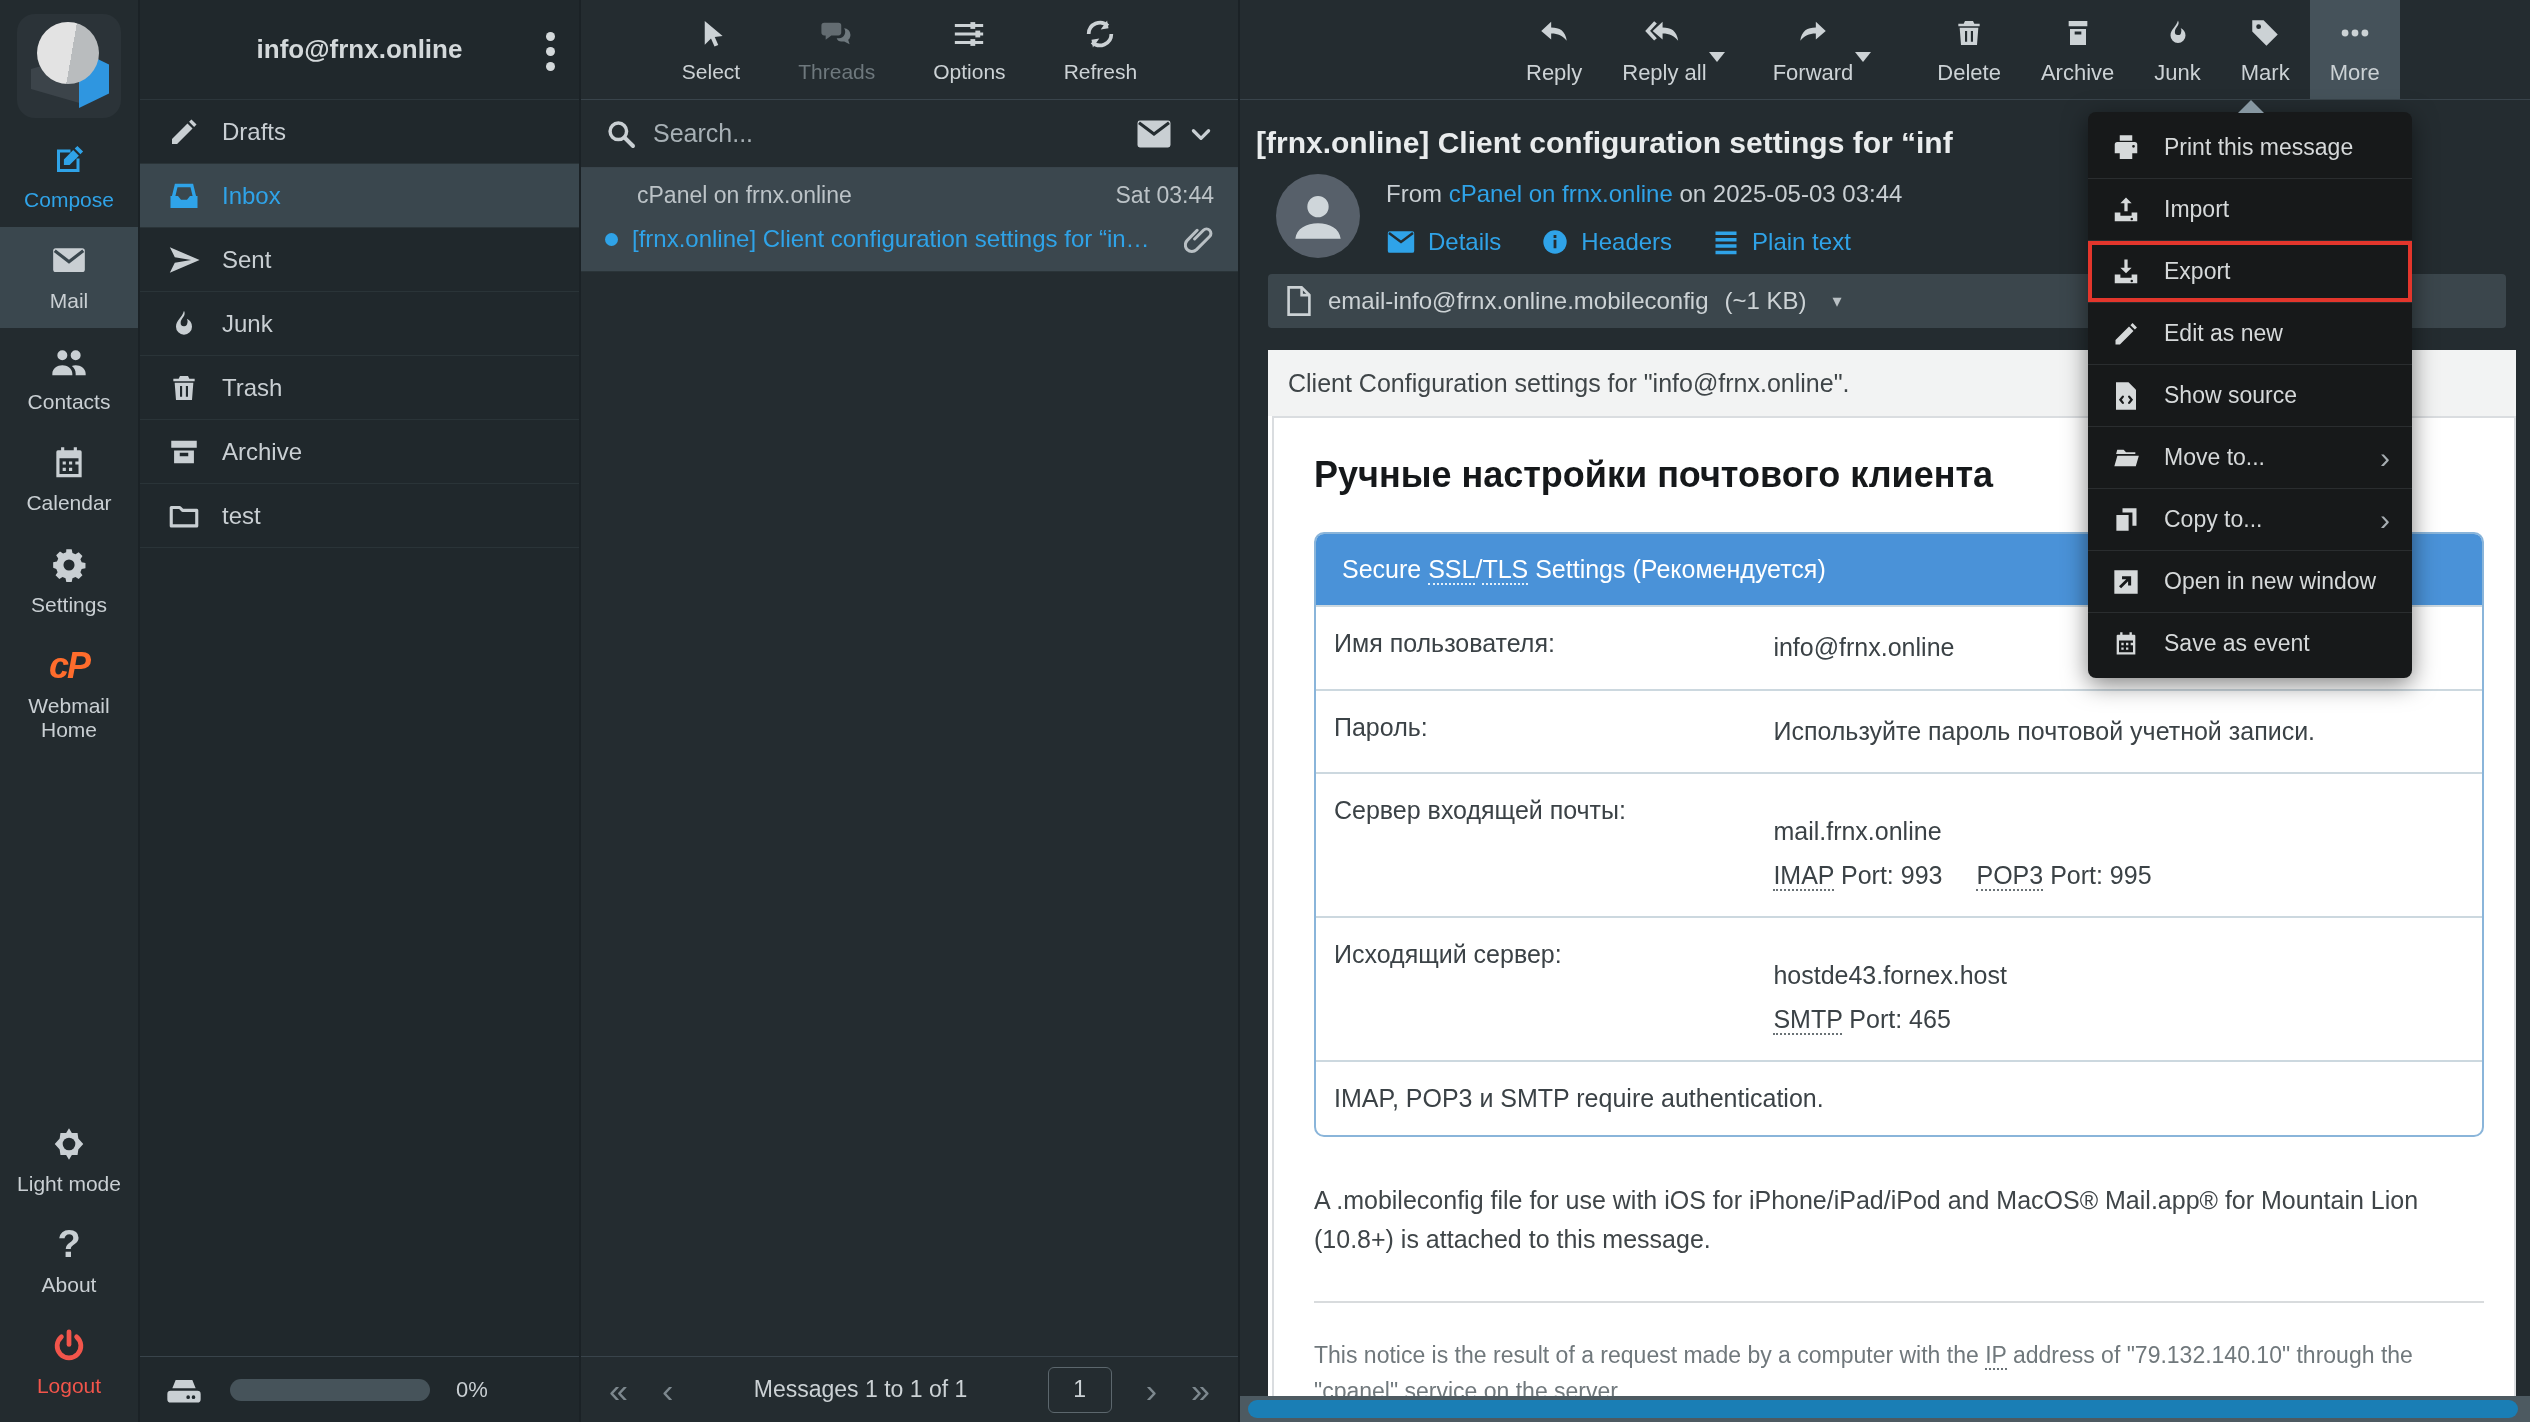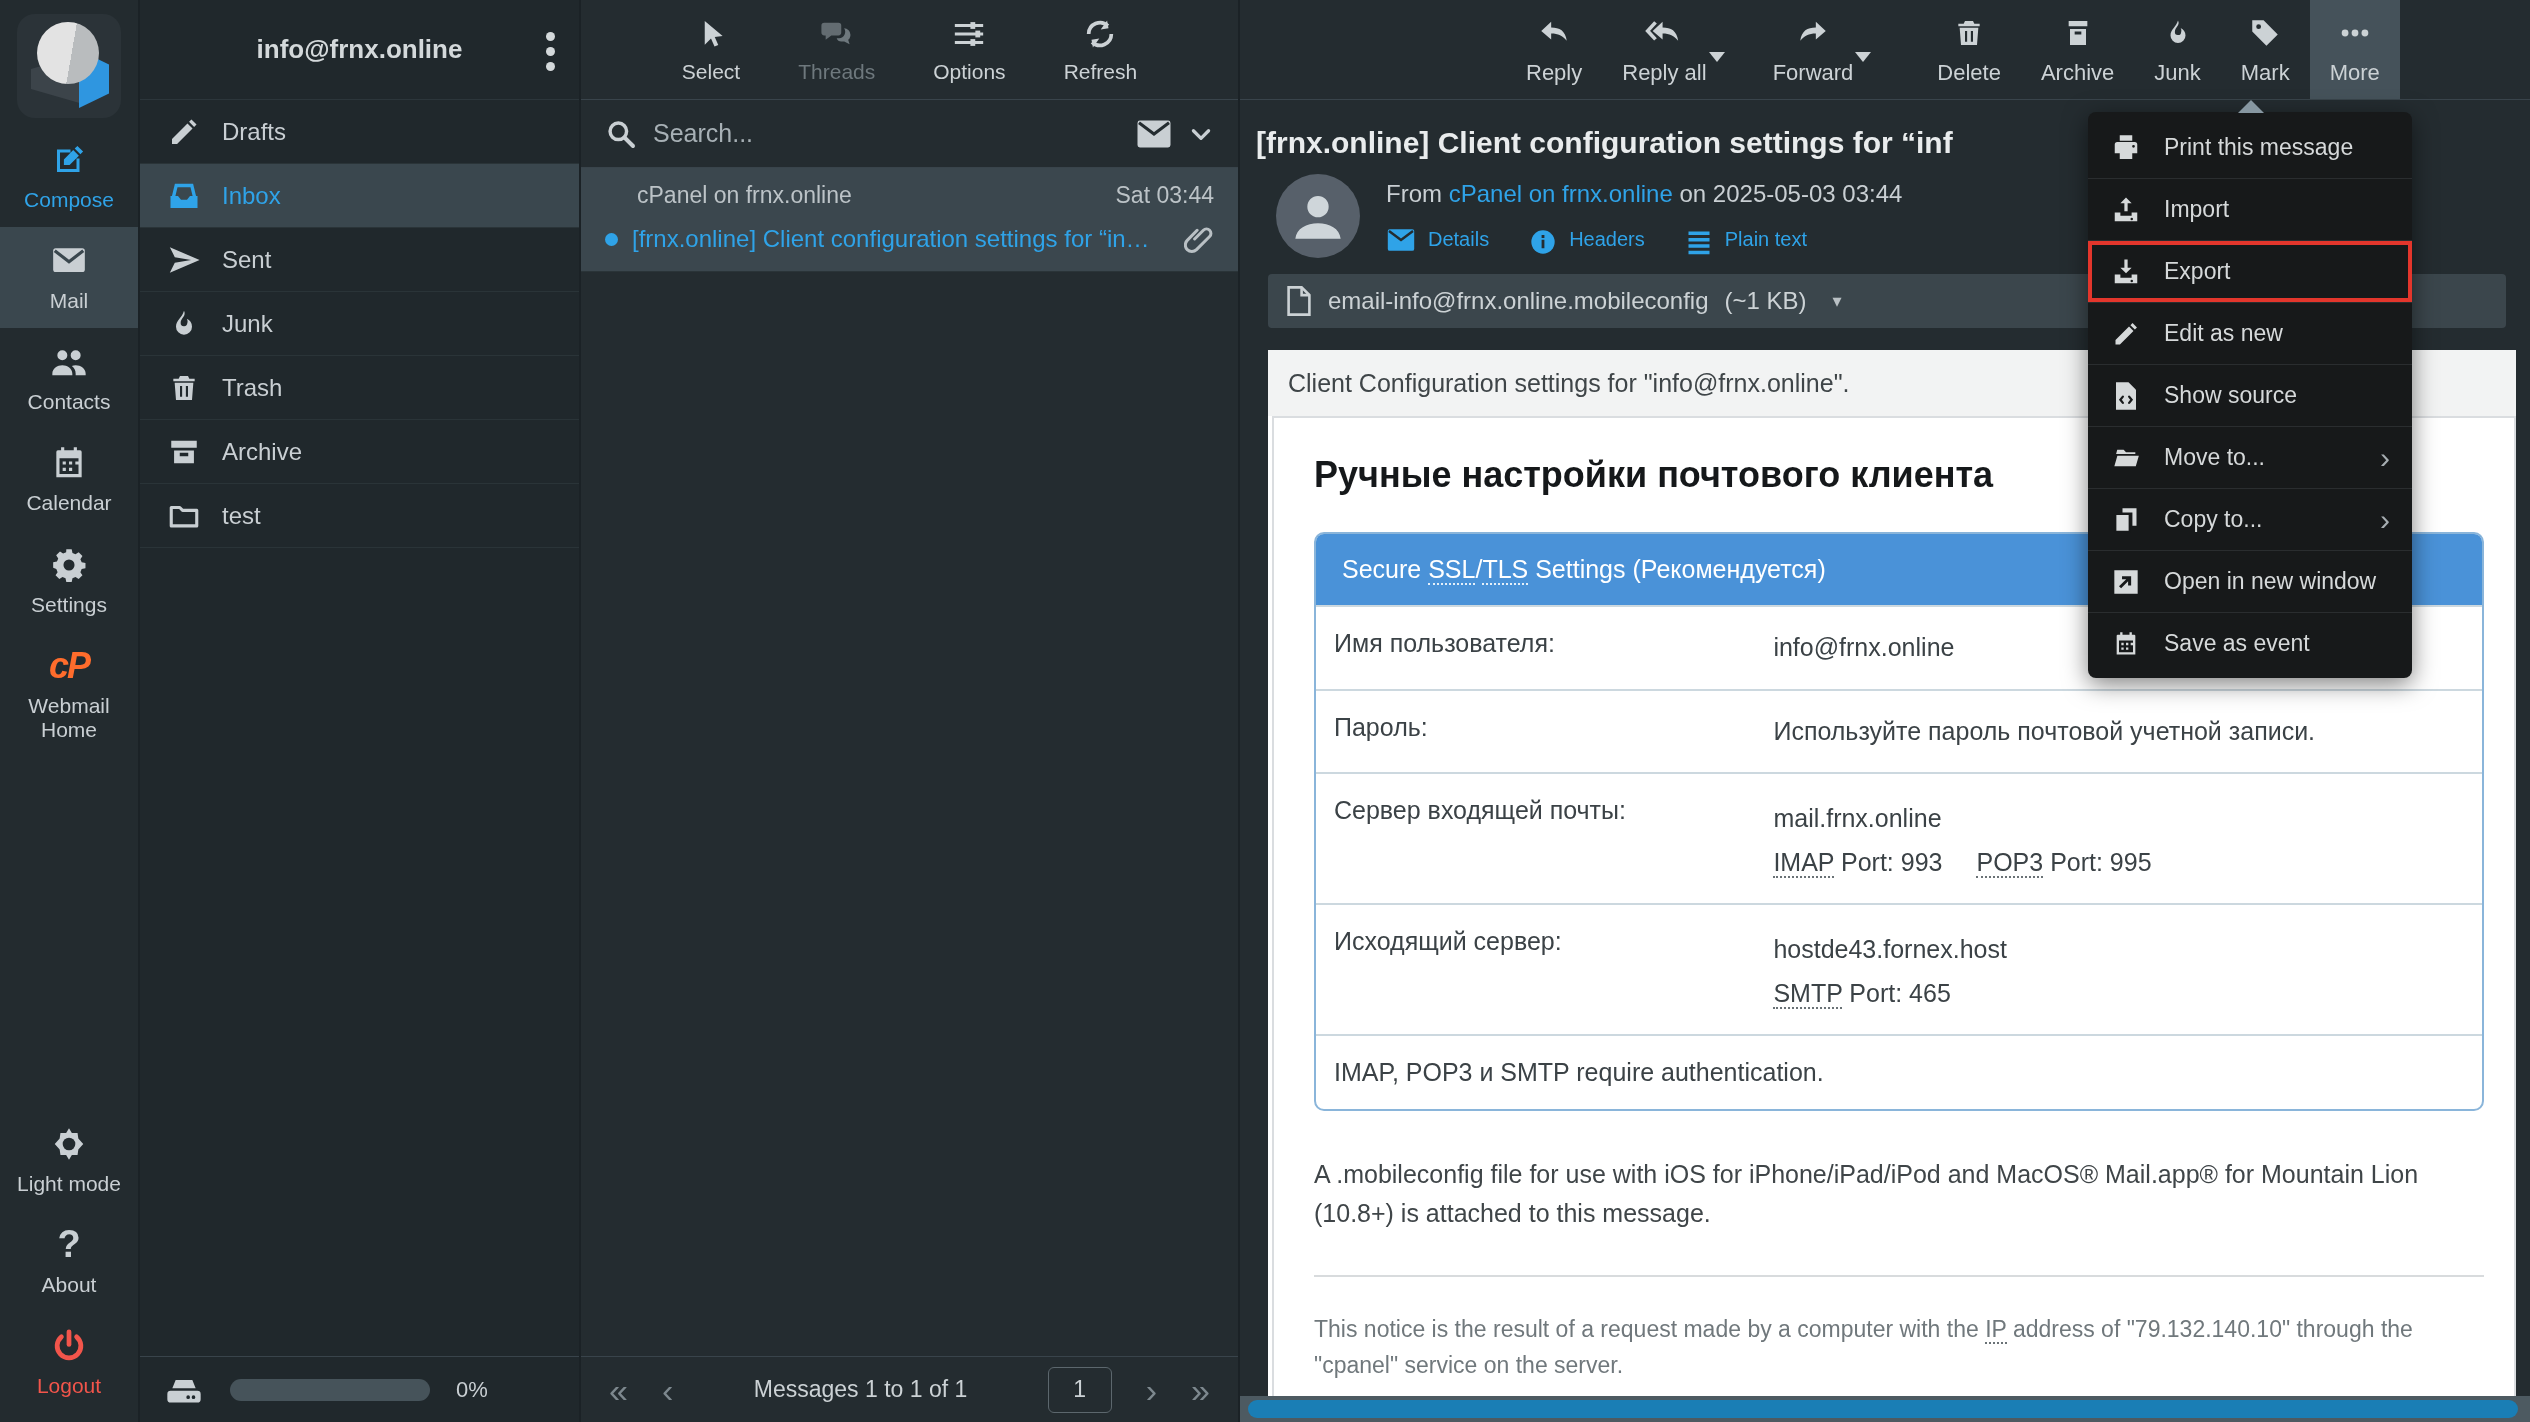--- a/index.html
+++ b/index.html
@@ -69,38 +69,38 @@
   .rbtn.active { background:#45525a; }
   .caret { position:absolute; right:2px; top:52px; width:0; height:0; border-left:8px solid transparent; border-right:8px solid transparent; border-top:10px solid #ccd2d5; }
   .group-gap { width:44px; }
   .reader-subject { margin:26px 0 4px 16px; font-size:30px; font-weight:bold; color:#e9eced; white-space:nowrap; overflow:hidden; }
   .meta-row { display:flex; margin:10px 0 0 36px; gap:26px; }
   .avatar { width:84px; height:84px; border-radius:50%; background:#57606a; color:#cfd6da; display:flex; align-items:center; justify-content:center; flex:none; }
   .meta-texts { padding-top:6px; }
   .from-line { font-size:24px; color:#c9cfd3; }
   .from-link { color:#2fa3e8; cursor:pointer; }
   .actions-row { display:flex; gap:40px; margin-top:20px; }
-  .action-btn { display:flex; gap:12px; color:#2fa3e8; font-size:20px; cursor:pointer; }
+  .action-btn { display:flex; align-items:center; gap:12px; color:#2fa3e8; font-size:24px; cursor:pointer; }
   .attach-bar { margin:16px 24px 0 28px; height:54px; background:#3b464c; border-radius:4px; display:flex; align-items:center; padding:0 18px; gap:16px; font-size:24px; color:#ccd2d5; cursor:pointer; }
   .attach-caret { font-size:18px; margin-left:10px; color:#b9c0c4; }
   .content-wrap { flex:1; margin-top:22px; padding:0 14px 0 28px; overflow:hidden; }
   .email-doc { background:#ffffff; height:100%; overflow:hidden; }
   .doc-grey-strip { height:66px; background:#f2f3f3; display:flex; align-items:center; padding-left:20px; font-size:25px; color:#3f4548; }
   .doc-card { margin-left:4px; border:2px solid #dadde0; background:#fff; padding:36px 30px 40px 40px; min-height:1200px; }
   .doc-h1 { font-size:36px; font-weight:bold; color:#15181a; margin-bottom:36px; }
   .cfg-table { border:2px solid #8ab5da; border-radius:10px; overflow:hidden; }
   .cfg-banner { background:#4a92d8; color:#ffffff; font-size:25px; padding:21px 26px; }
   .abbr-w { border-bottom:2px dotted rgba(255,255,255,.85); }
   .abbr-d { border-bottom:2px dotted #6a7276; }
   .cfg-row { display:flex; border-top:2px solid #ccd8df; font-size:25px; color:#3b4246; }
   .cfg-row:first-of-type { border-top:none; }
   .cfg-label { width:37%; padding:22px 16px 22px 18px; }
   .cfg-value { flex:1; padding:22px 26px; line-height:1.5; }
   .cfg-value .vline { margin-top:6px; }
-  .cfg-value .vline:first-child { margin-top:4px; }
+  .cfg-value .vline:first-child { margin-top:17px; }
   .port-gap { display:inline-block; width:34px; }
   .cfg-note { border-top:2px solid #ccd8df; padding:22px 18px; font-size:25px; color:#3b4246; }
   .doc-para { margin-top:44px; font-size:25px; color:#3f4548; line-height:1.55; max-width:1190px; }
   .doc-hr { border:none; border-top:2px solid #d8dbdd; margin:42px 0 34px; }
   .doc-small { font-size:23px; color:#70787c; line-height:1.6; margin-top:16px; max-width:1190px; }
   .hscroll { height:26px; background:#4d5a61; position:relative; }
   .hscroll-thumb { position:absolute; left:8px; right:12px; top:4px; height:18px; border-radius:9px; background:#1a7eb5; }
 
   
   .ctx-arrow { position:absolute; left:2238px; top:100px; width:0; height:0; border-left:13px solid transparent; border-right:13px solid transparent; border-bottom:13px solid #8797a1; z-index:30; }

